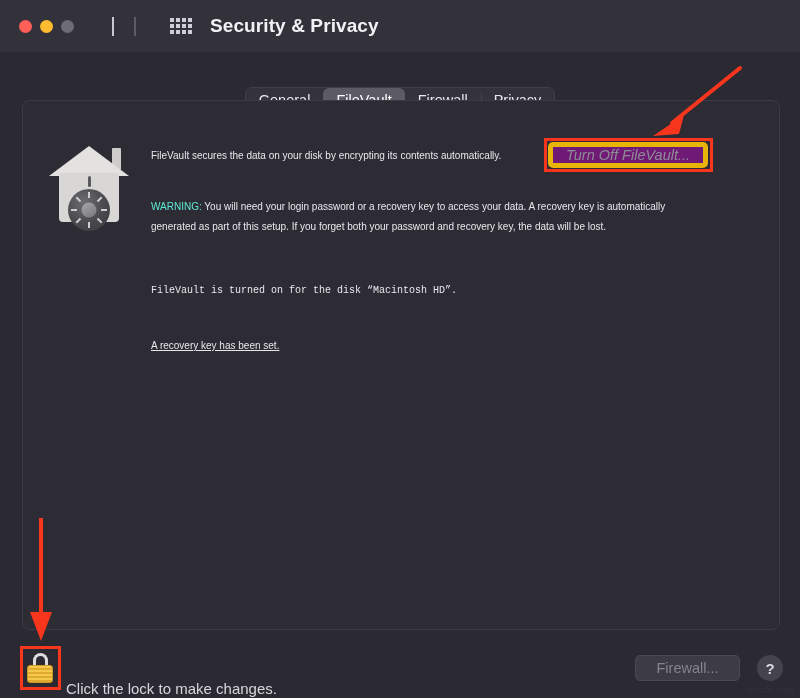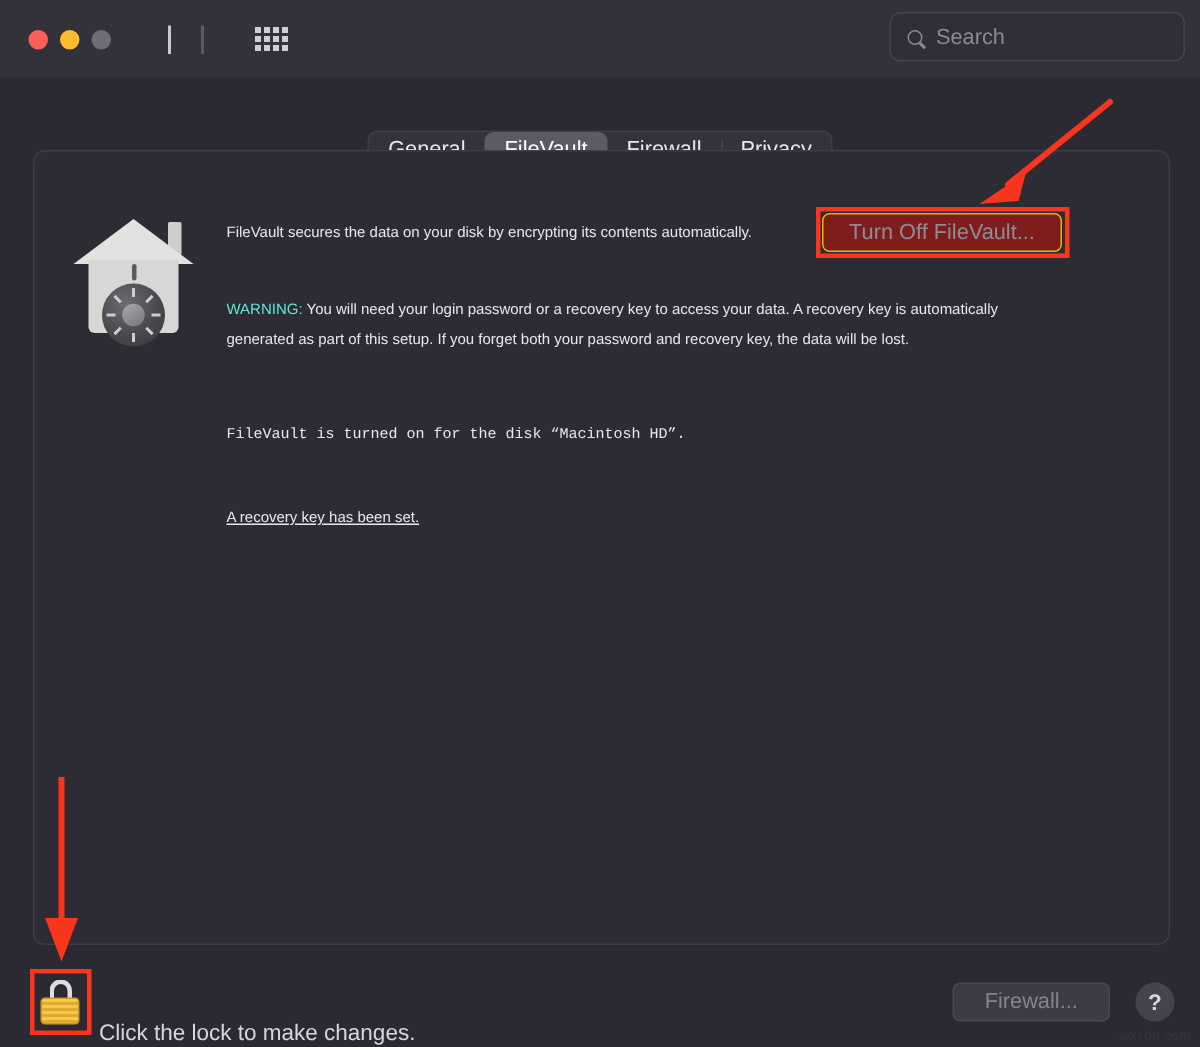--- a/index.html
+++ b/index.html
@@ -229,28 +229,29 @@
   #warning-block { top: 197px; width: 558px; line-height: 20px; }
   .warn-label { color: #5eead4; }
   #disk-status { top: 280px; width: 460px; font-family: Liberation Mono, monospace; }
   #recovery-status { top: 335px; width: 460px; text-decoration: underline; }
 
   
   .turnoff-btn {
     position: absolute;
     left: 548px; top: 142px;
     width: 160px; height: 26px;
-    background: #7f1d1d;
-    border: 1px solid #eab308;
+    background: #701a75;
+    border: 5px solid #eab308;
     border-radius: 5px;
     color: #8d8c96;
     font-size: 14.5px;
     display: flex;
     align-items: center;
     justify-content: center;
+    font-style: italic;
   }
 
   
   .lock-icon {
     position: absolute;
     left: 27px; top: 653px;
     width: 26px; height: 30px;
   }
   .lock-shackle {
     position: absolute;
@@ -357,25 +358,22 @@
     <i></i>
       <i></i>
       <i></i>
       <i></i>
     <i></i>
       <i></i>
       <i></i>
       <i></i>
   </div>
 
-
-  <div class="search-box">
-    <span class="mag"></span>
-    <span class="search-ph">Search</span>
-  </div>
+  <div class="win-title">Security &amp; Privacy</div>
+
 </div>
 
 <div class="tabbar">
   <div class="tabgroup">
     <div class="tab">General</div>
     <div class="tab active">FileVault</div>
     <div class="tab">Firewall</div>
     <div class="tab">Privacy</div>
   </div>
 </div>

